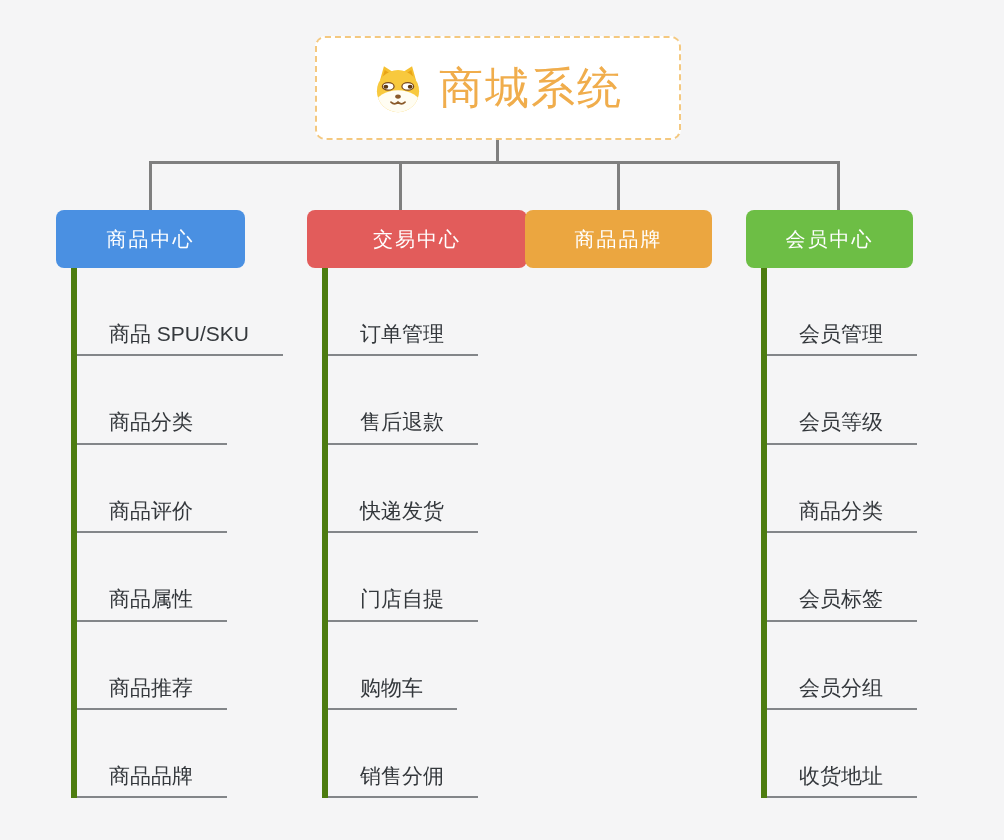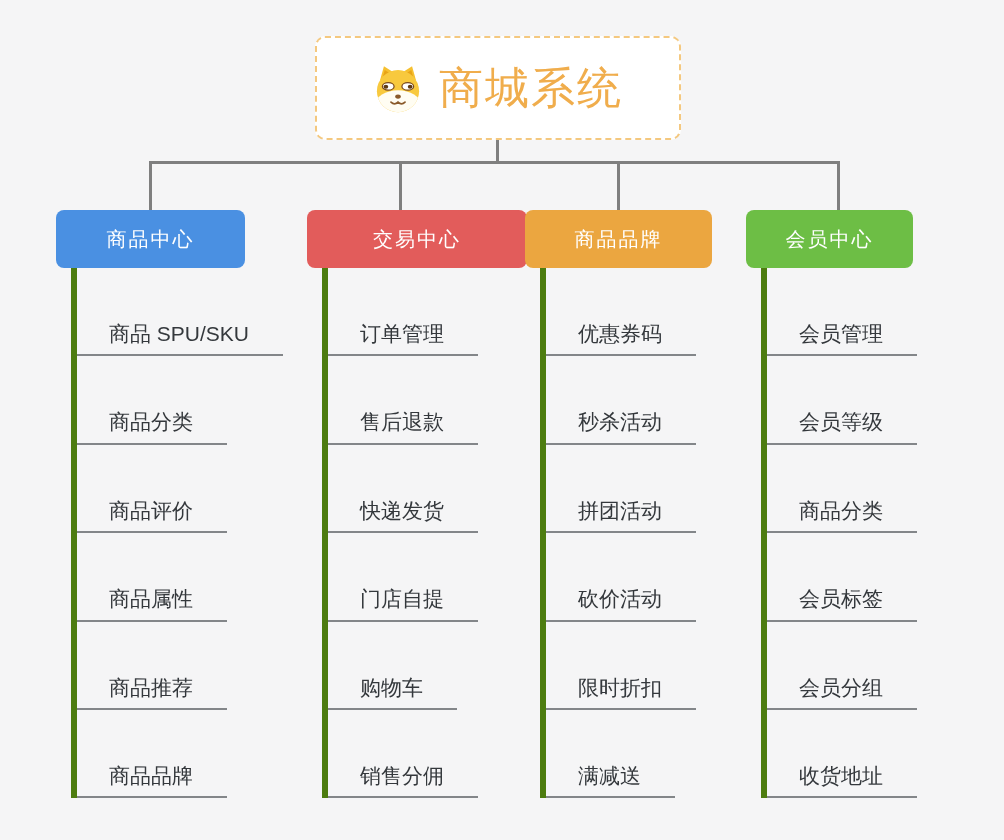--- a/index.html
+++ b/index.html
@@ -135,40 +135,20 @@
         <span>门店自提</span>
       </div>
     <div class="item">
         <span>购物车</span>
       </div>
     <div class="item">
         <span>销售分佣</span>
       </div>
   </div>
 
-  <div class="branch" style="left:540px">
-    <div class="item">
-        <span>优惠券码</span>
-      </div>
-    <div class="item">
-        <span>秒杀活动</span>
-      </div>
-    <div class="item">
-        <span>拼团活动</span>
-      </div>
-    <div class="item">
-        <span>砍价活动</span>
-      </div>
-    <div class="item">
-        <span>限时折扣</span>
-      </div>
-    <div class="item">
-        <span>满减送</span>
-      </div>
-  </div>
 
   <div class="branch" style="left:761px">
     <div class="item">
         <span>会员管理</span>
       </div>
     <div class="item">
         <span>会员等级</span>
       </div>
     <div class="item">
         <span>商品分类</span>

